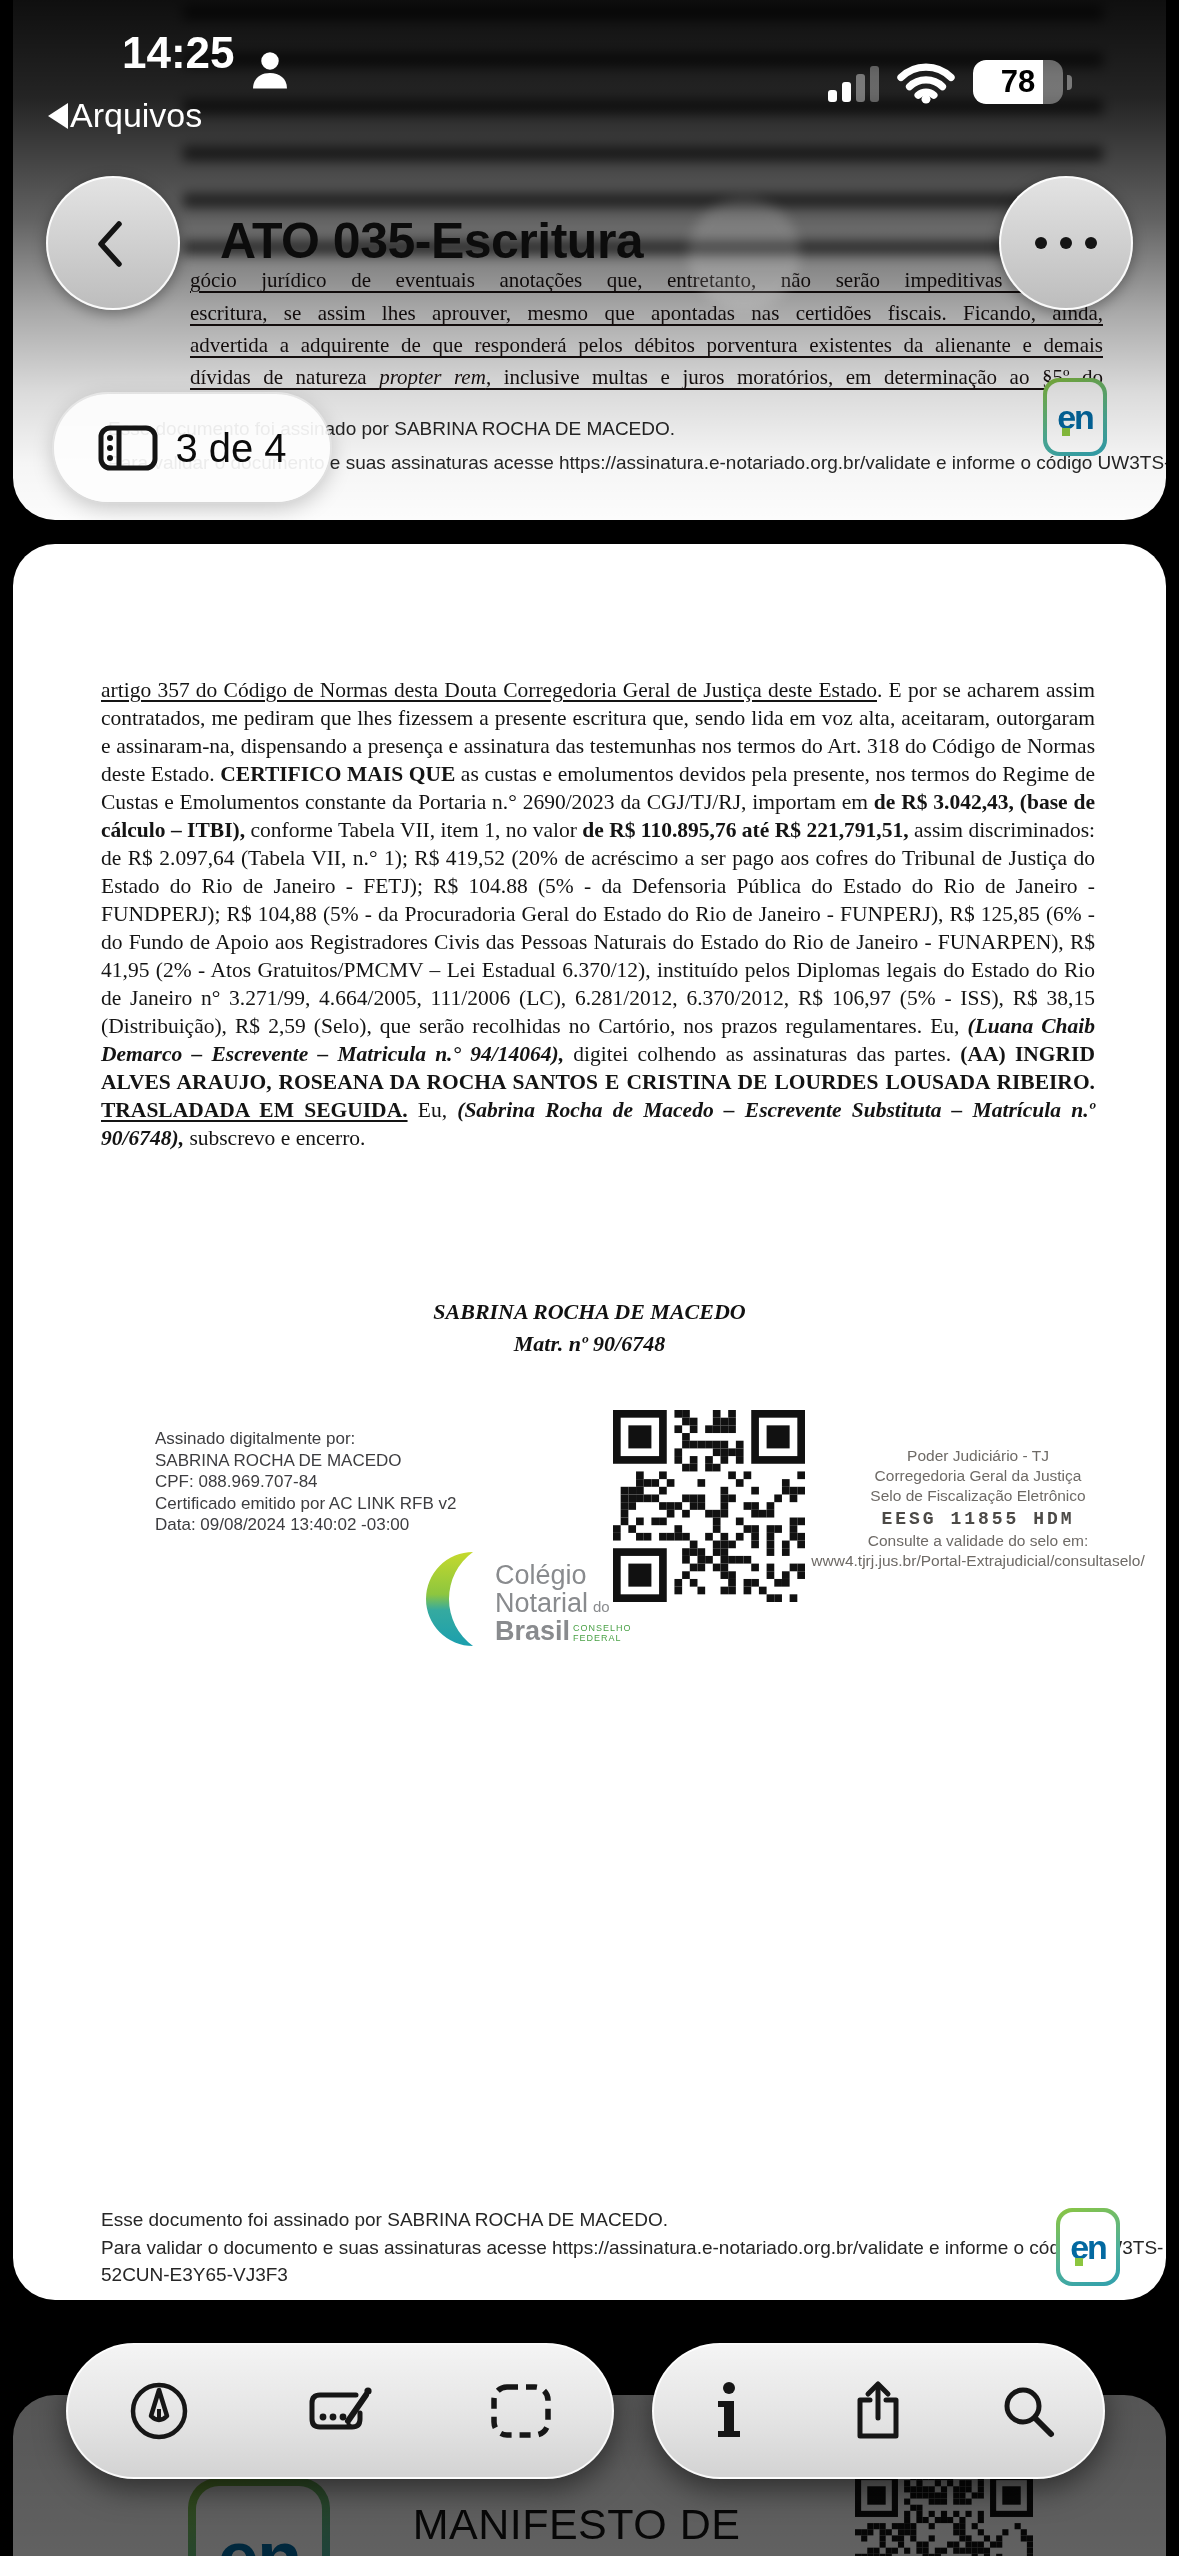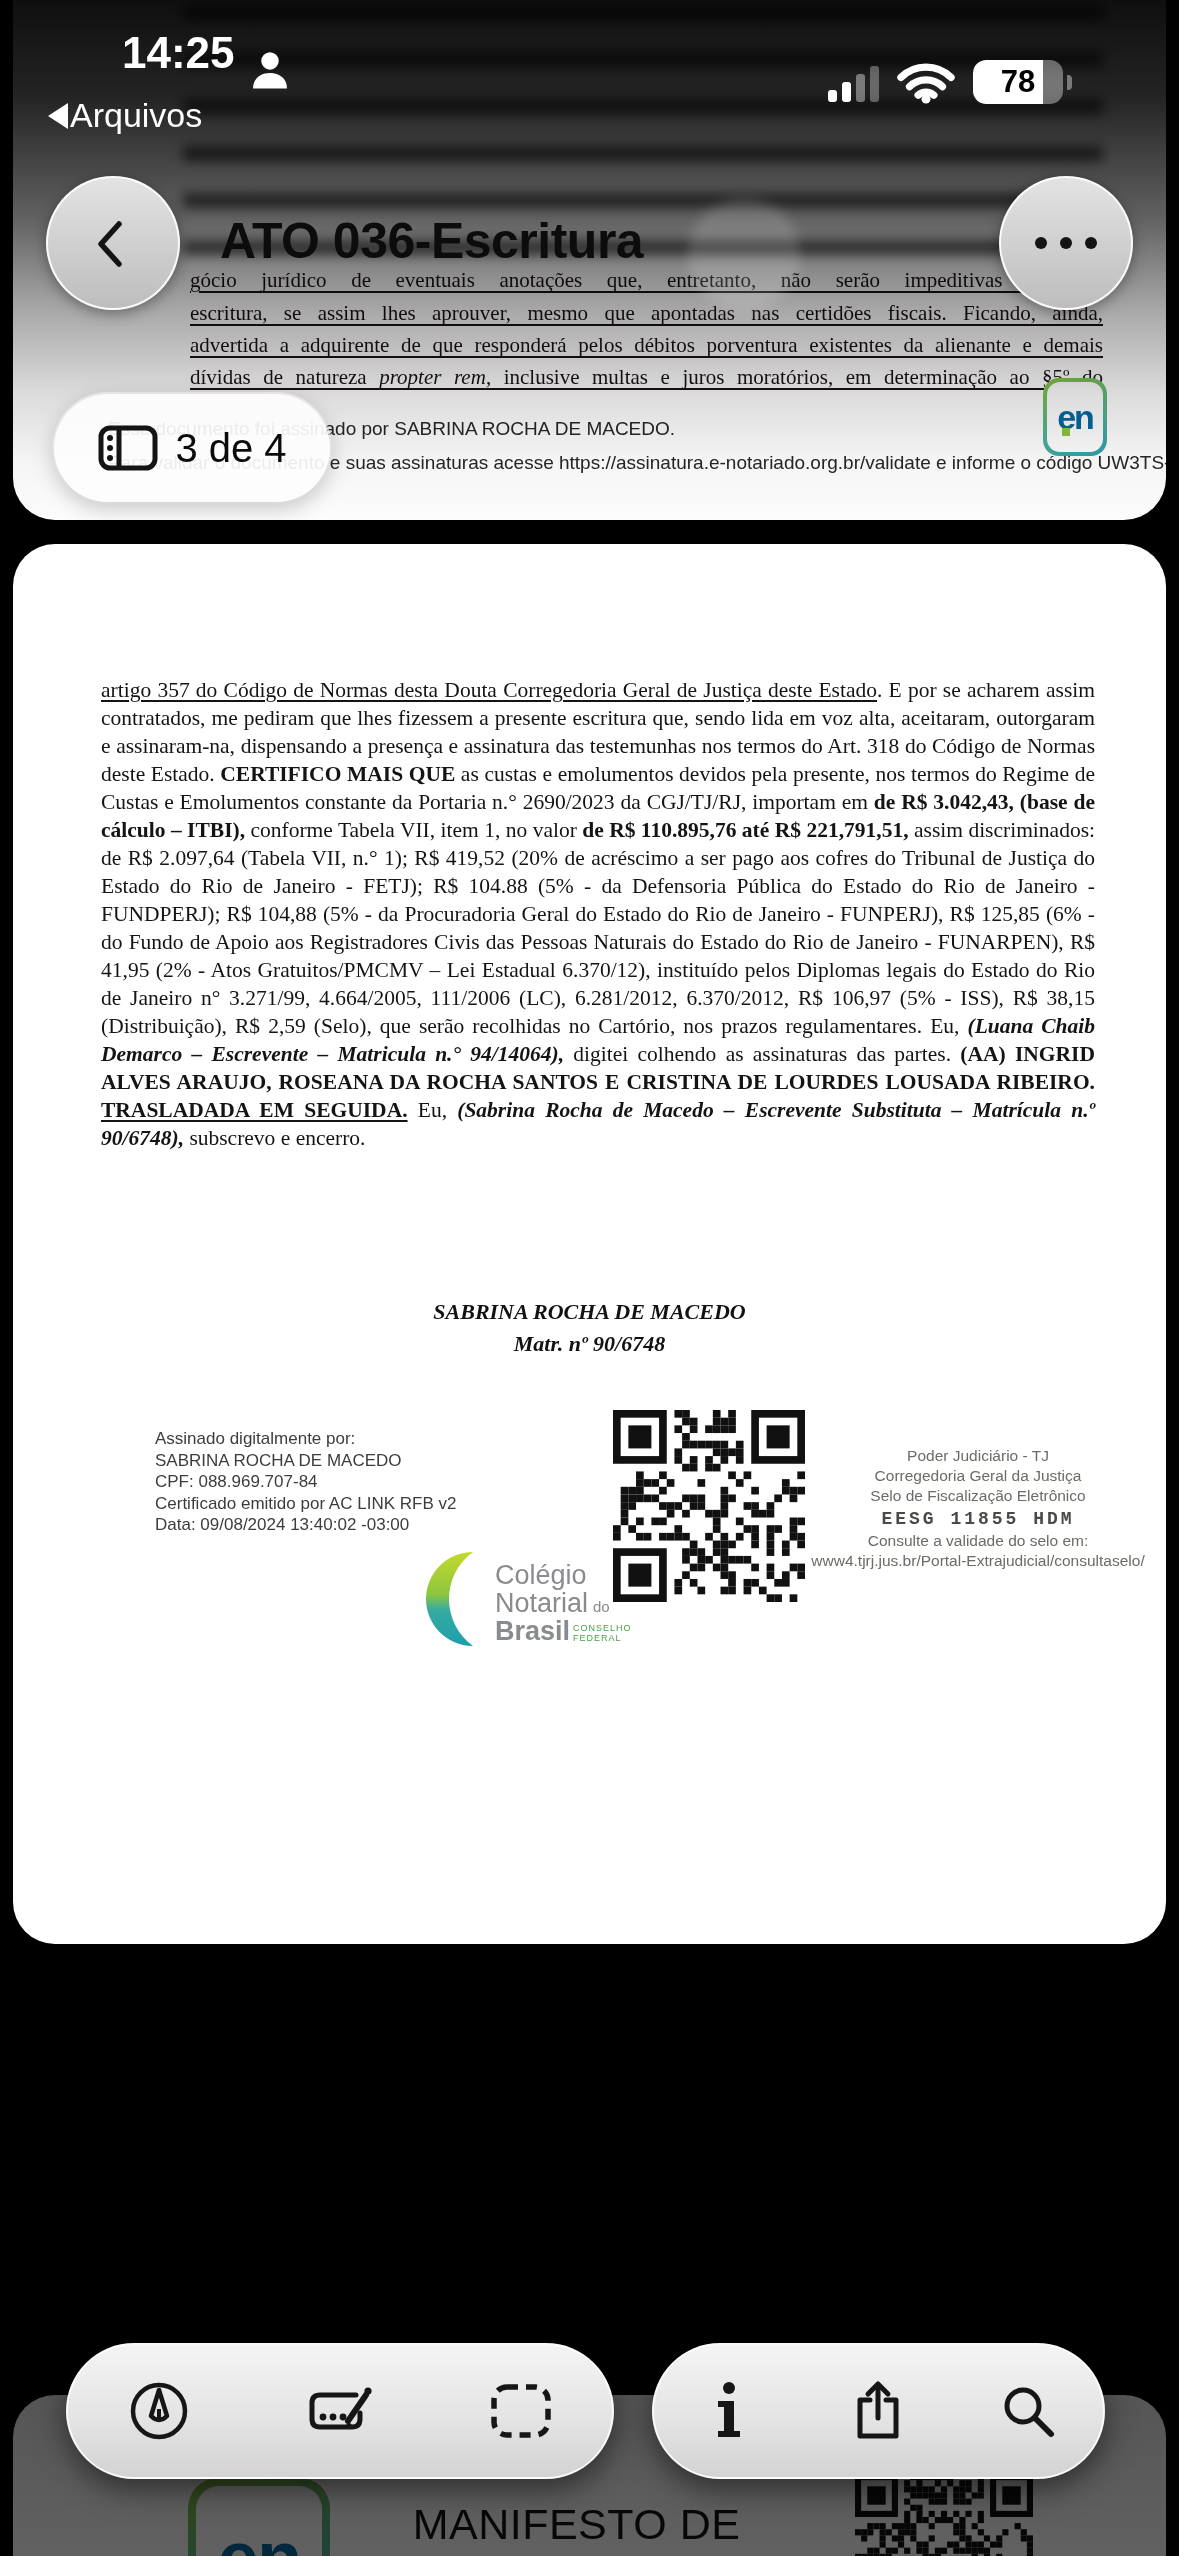--- a/index.html
+++ b/index.html
@@ -4,21 +4,21 @@
 <style>
   * { margin:0; padding:0; box-sizing:border-box; }
   html,body { background:#000; }
   body { width:1179px; height:2556px; position:relative; overflow:hidden;
          font-family:"Liberation Sans", sans-serif; }
   #screen { position:absolute; inset:0; background:#000; }
 
   
   .card { position:absolute; background:#fff; }
   .card2 { left:13px; top:-40px; width:1153px; height:560px; border-radius:0 0 42px 42px; overflow:hidden; }
-  .card3 { left:13px; top:544px; width:1153px; height:1400px; border-radius:42px; overflow:hidden; }
+  .card3 { left:13px; top:544px; width:1153px; height:1756px; border-radius:42px; overflow:hidden; }
   .card4 { left:13px; top:2395px; width:1153px; height:161px; border-radius:42px 42px 0 0; overflow:hidden; }
 
   
   .blur-fill { position:absolute; left:170px; top:45px; width:920px; height:270px;
     background:repeating-linear-gradient(to bottom, rgba(25,25,25,.8) 0 15px, rgba(255,255,255,0) 15px 47px);
     filter:blur(6px); opacity:.85; }
 
   
   .p2line { position:absolute; left:177px; width:913px; font-family:"Liberation Serif",serif;
     font-size:21px; color:#1a1212; text-align:justify; text-align-last:justify; white-space:nowrap; }
@@ -179,21 +179,21 @@
       <div class="bat-nub"></div>
     </div>
   </div>
 
   <div class="title-ghost"></div>
   <div class="nav-circle nc-back">
     <svg width="64" height="64" viewBox="0 0 64 64">
       <polyline points="38,13 20,33 38,53" fill="none" stroke="#141414" stroke-width="5.5" stroke-linecap="round" stroke-linejoin="round"></polyline>
     </svg>
   </div>
-  <div class="doc-title">ATO 036-Escritura</div>
+  <div class="doc-title">ATO 035-Escritura</div>
   <div class="nav-circle nc-more">
     <svg width="74" height="24" viewBox="0 0 74 24">
       <circle cx="12" cy="12" r="6" fill="#141414"></circle>
         <circle cx="37" cy="12" r="6" fill="#141414"></circle>
         <circle cx="62" cy="12" r="6" fill="#141414"></circle>
     </svg>
   </div>
 
   <div class="page-pill">
     <svg width="62" height="50" viewBox="0 0 62 50">

